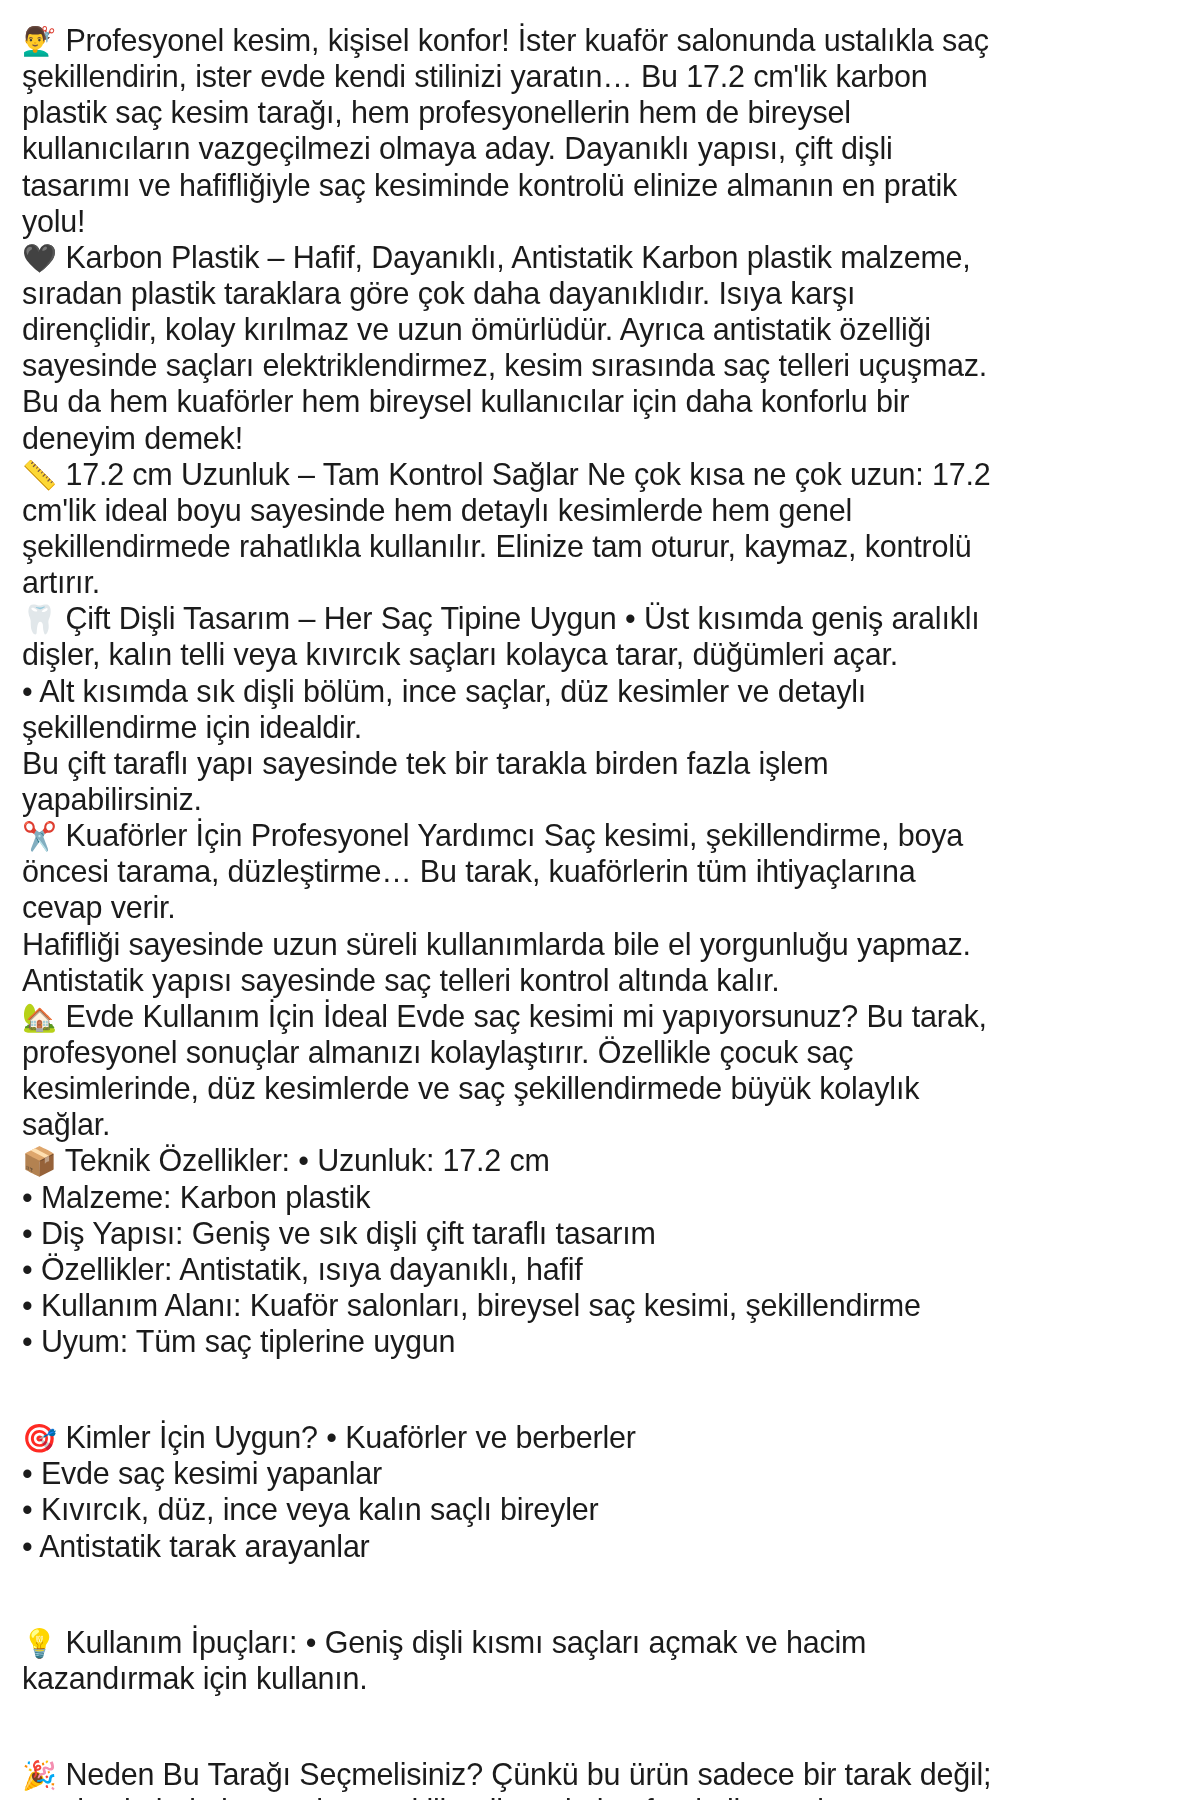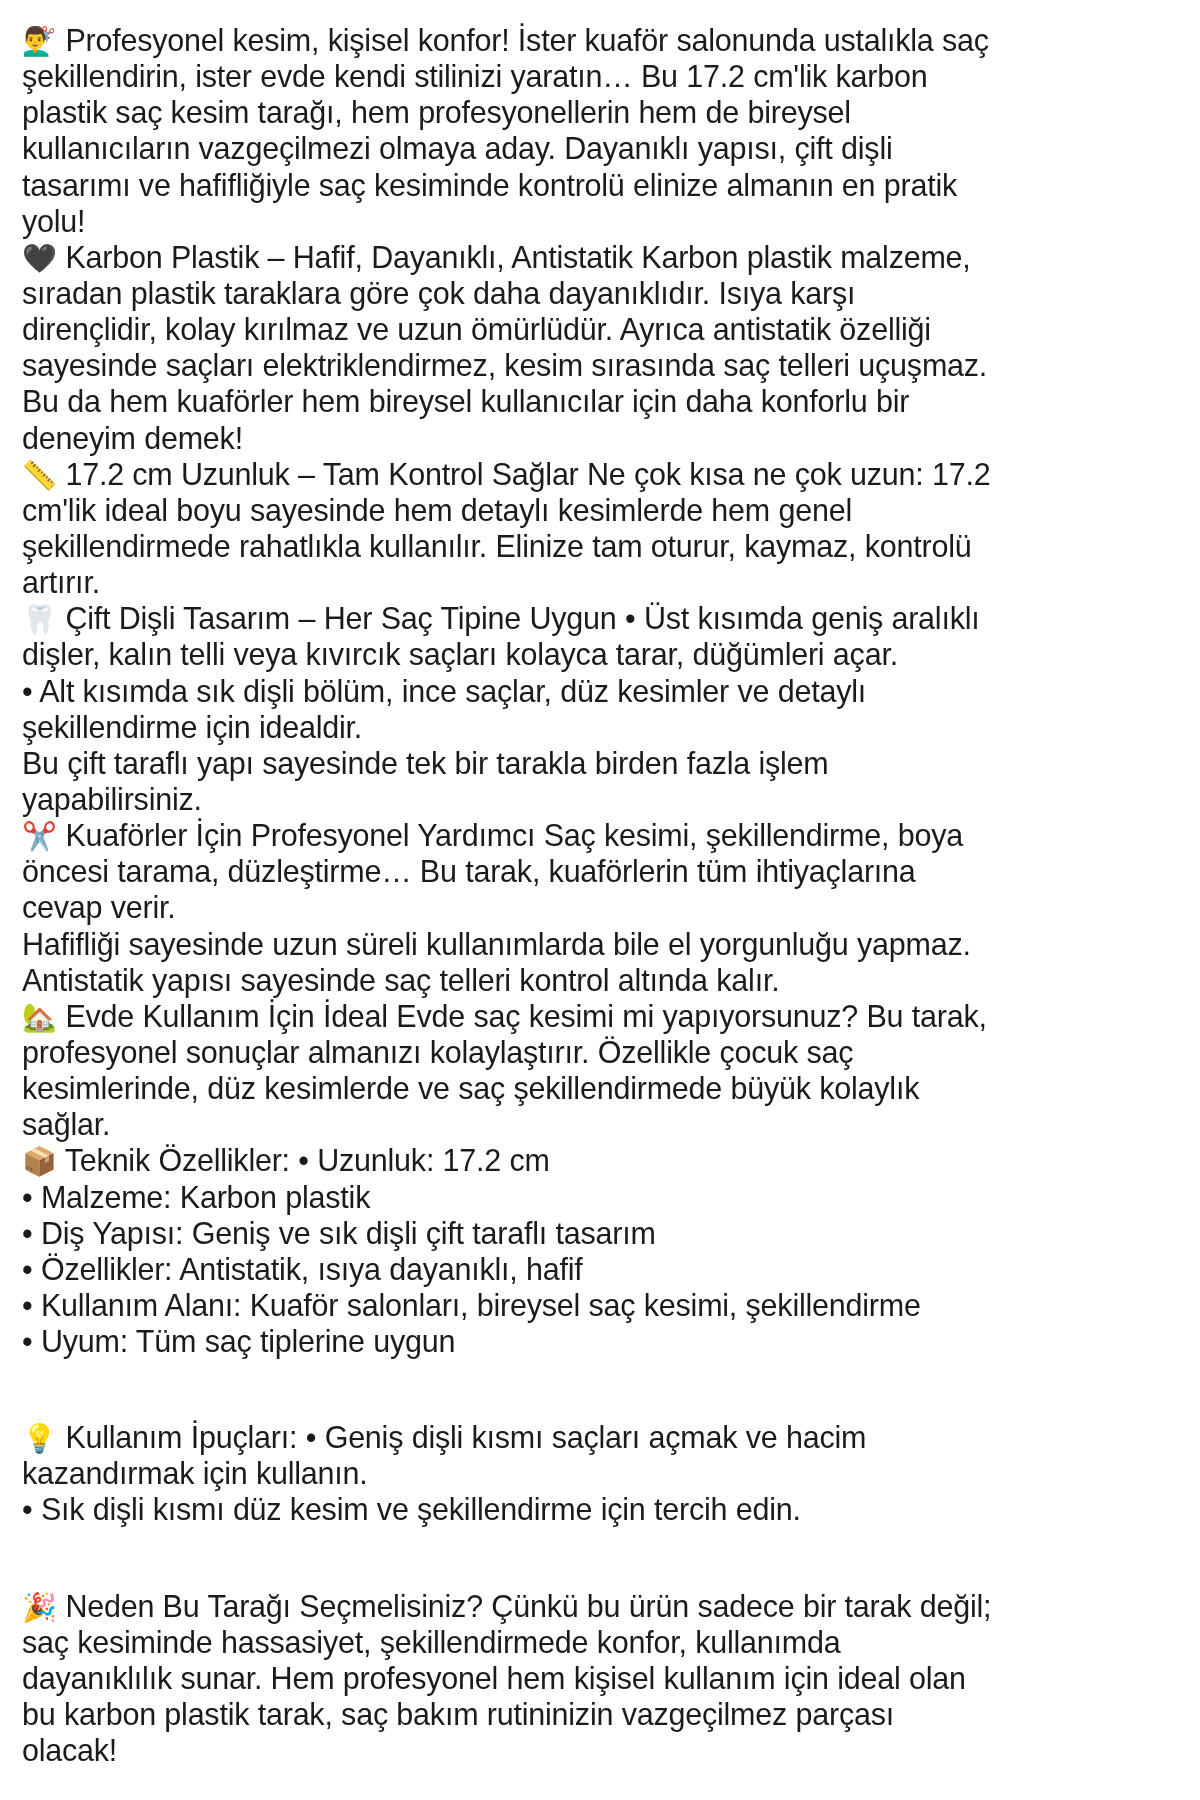--- a/index.html
+++ b/index.html
@@ -56,16 +56,17 @@
 
 <div class="page">
   <div id="content">
       <p class="block"><span class="emoji">💇‍♂️</span> <span>Profesyonel kesim, kişisel konfor! İster kuaför salonunda ustalıkla saç şekillendirin, ister evde kendi stilinizi yaratın… Bu 17.2 cm'lik karbon plastik saç kesim tarağı, hem profesyonellerin hem de bireysel kullanıcıların vazgeçilmezi olmaya aday. Dayanıklı yapısı, çift dişli tasarımı ve hafifliğiyle saç kesiminde kontrolü elinize almanın en pratik yolu!</span></p>
       <p class="block"><span class="emoji">🖤</span> <span>Karbon Plastik – Hafif, Dayanıklı, Antistatik Karbon plastik malzeme, sıradan plastik taraklara göre çok daha dayanıklıdır. Isıya karşı dirençlidir, kolay kırılmaz ve uzun ömürlüdür. Ayrıca antistatik özelliği sayesinde saçları elektriklendirmez, kesim sırasında saç telleri uçuşmaz. Bu da hem kuaförler hem bireysel kullanıcılar için daha konforlu bir deneyim demek!</span></p>
       <p class="block"><span class="emoji">📏</span> <span>17.2 cm Uzunluk – Tam Kontrol Sağlar Ne çok kısa ne çok uzun: 17.2 cm'lik ideal boyu sayesinde hem detaylı kesimlerde hem genel şekillendirmede rahatlıkla kullanılır. Elinize tam oturur, kaymaz, kontrolü artırır.</span></p>
       <p class="block"><span class="emoji">🦷</span> <span>Çift Dişli Tasarım – Her Saç Tipine Uygun • Üst kısımda geniş aralıklı dişler, kalın telli veya kıvırcık saçları kolayca tarar, düğümleri açar.</span><span class="line">• Alt kısımda sık dişli bölüm, ince saçlar, düz kesimler ve detaylı şekillendirme için idealdir.</span><span class="line">Bu çift taraflı yapı sayesinde tek bir tarakla birden fazla işlem yapabilirsiniz.</span></p>
       <p class="block"><span class="emoji">✂️</span> <span>Kuaförler İçin Profesyonel Yardımcı Saç kesimi, şekillendirme, boya öncesi tarama, düzleştirme… Bu tarak, kuaförlerin tüm ihtiyaçlarına cevap verir.</span><span class="line">Hafifliği sayesinde uzun süreli kullanımlarda bile el yorgunluğu yapmaz.</span><span class="line">Antistatik yapısı sayesinde saç telleri kontrol altında kalır.</span></p>
       <p class="block"><span class="emoji">🏡</span> <span>Evde Kullanım İçin İdeal Evde saç kesimi mi yapıyorsunuz? Bu tarak, profesyonel sonuçlar almanızı kolaylaştırır. Özellikle çocuk saç kesimlerinde, düz kesimlerde ve saç şekillendirmede büyük kolaylık sağlar.</span></p>
       <p class="block"><span class="emoji">📦</span> <span>Teknik Özellikler: • Uzunluk: 17.2 cm</span><span class="line">• Malzeme: Karbon plastik</span><span class="line">• Diş Yapısı: Geniş ve sık dişli çift taraflı tasarım</span><span class="line">• Özellikler: Antistatik, ısıya dayanıklı, hafif</span><span class="line">• Kullanım Alanı: Kuaför salonları, bireysel saç kesimi, şekillendirme</span><span class="line">• Uyum: Tüm saç tiplerine uygun</span></p>
-      <p class="block spacer-wide"><span class="emoji">💡</span> <span>Kullanım İpuçları: • Geniş dişli kısmı saçları açmak ve hacim kazandırmak için kullanın.</span><span class="line">• Sık dişli kısmı düz kesim ve şekillendirme için tercih edin.</span></p>
+      <p class="block spacer-wide"><span class="emoji">🎯</span> <span>Kimler İçin Uygun? • Kuaförler ve berberler</span><span class="line">• Evde saç kesimi yapanlar</span><span class="line">• Kıvırcık, düz, ince veya kalın saçlı bireyler</span><span class="line">• Antistatik tarak arayanlar</span></p>
+      <p class="block spacer-wide"><span class="emoji">💡</span> <span>Kullanım İpuçları: • Geniş dişli kısmı saçları açmak ve hacim kazandırmak için kullanın.</span></p>
       <p class="block spacer-wide"><span class="emoji">🎉</span> <span>Neden Bu Tarağı Seçmelisiniz? Çünkü bu ürün sadece bir tarak değil; saç kesiminde hassasiyet, şekillendirmede konfor, kullanımda dayanıklılık sunar. Hem profesyonel hem kişisel kullanım için ideal olan bu karbon plastik tarak, saç bakım rutininizin vazgeçilmez parçası olacak!</span></p>
     </div>
 </div>
 
 </body></html>

